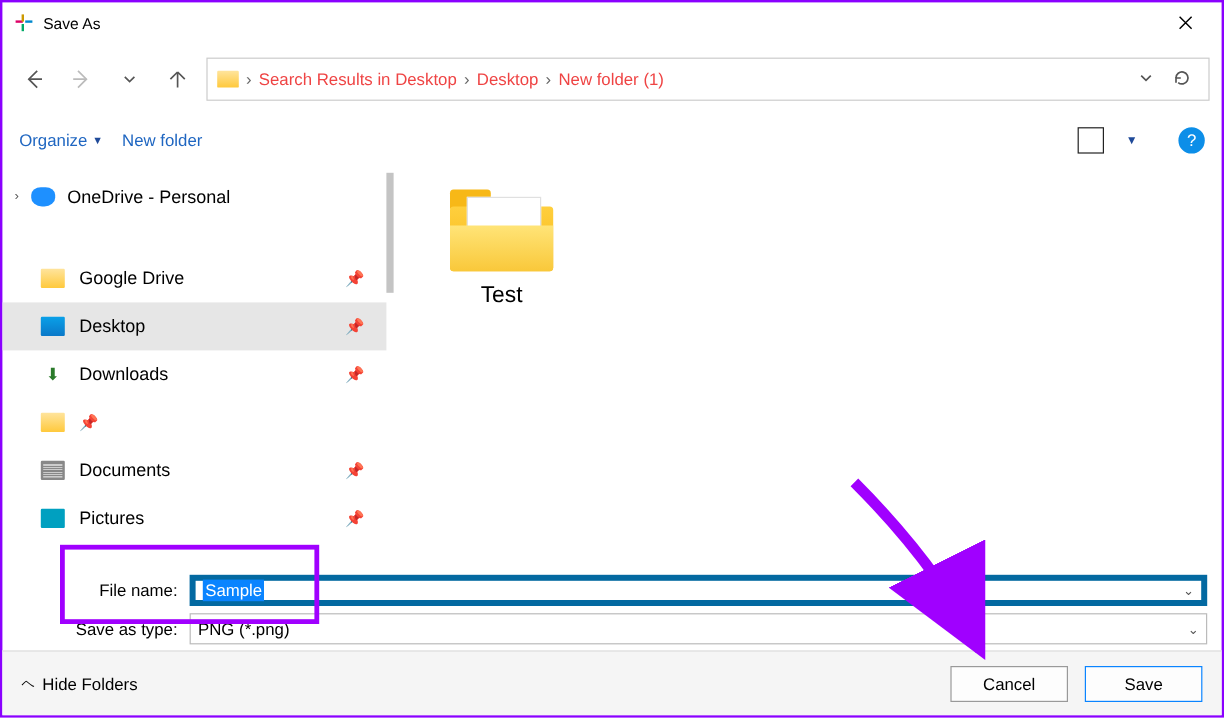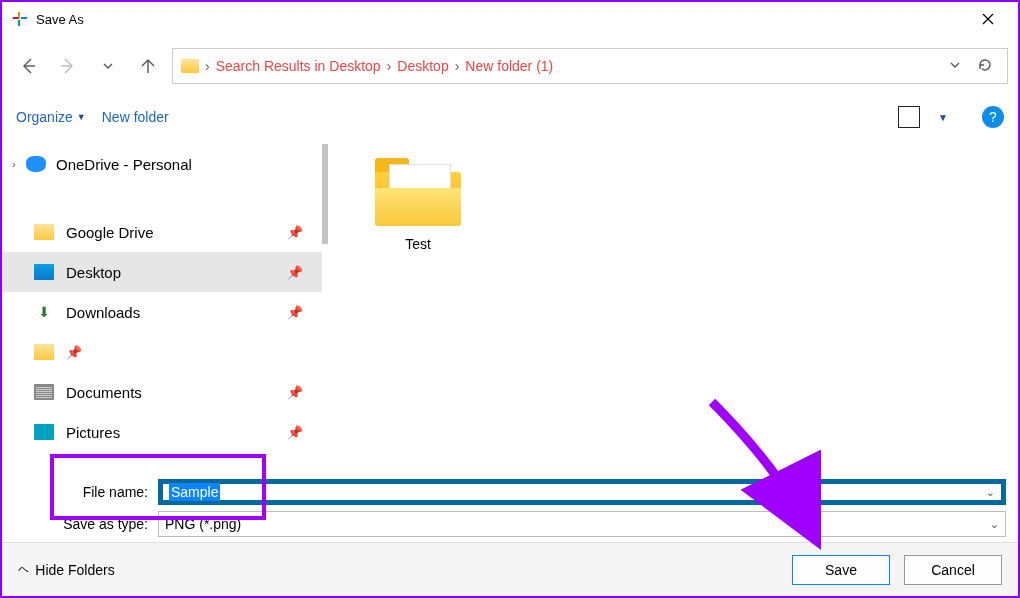--- a/index.html
+++ b/index.html
@@ -59,21 +59,21 @@
   .divider { width:6px; background:#c4c4c4; margin-top:6px; margin-bottom:0; height: 100px; }
   .divider-wrap { display:flex; flex-direction:column; }
   
   .content { flex:1; padding: 20px 0 0 30px; position:relative;}
   .folder-item { width: 120px; display:flex; flex-direction:column; align-items:center; gap:10px; cursor:pointer;}
   .folder-visual { width: 86px; height: 68px; position:relative;}
   .folder-back { position:absolute; bottom:0; left:0; width:86px; height:54px; background:linear-gradient(#ffcf3d,#f6b817); border-radius:3px;}
   .folder-tab { position:absolute; top:0; left:0; width:34px; height:16px; background:#f7b817; border-radius:3px 3px 0 0;}
   .folder-paper { position:absolute; top:6px; left:14px; width:62px; height:42px; background:#fff; border:1px solid #e0e0e0; }
   .folder-front { position:absolute; bottom:0; left:0; width:86px; height:38px; background:linear-gradient(#ffe477,#f9c83a); border-radius:0 0 3px 3px;}
-  .folder-label { font-size:14px; color:#000;}
+  .folder-label { font-size:19px; color:#000;}
 
   
   .fields { padding: 2px 12px 2px 52px; border-top:0; }
   .field-row { display:flex; align-items:center; height:32px; gap:4px; }
   .field-row .flabel { width: 100px; text-align:right; font-size:14px; padding-right:6px;}
   .field-row .fcontrol { flex:1; height:26px; border:5px solid #0369a1; display:flex; align-items:center; padding:0 6px; font-size:14px; background:#fff; cursor:text;}
   .field-row .fcontrol.type-control { border:1px solid #bbb; cursor:pointer; }
   .field-row .fcontrol .chev-d { margin-left:auto; color:#555; font-size:11px;}
   .filename-sel { background:#0a84ff; color:#fff; padding:1px 2px;}
   .highlight-box { position:absolute; border:4px solid #a000ff; pointer-events:none; z-index:5;}
@@ -240,22 +240,22 @@
       </div>
     </div>
   </div>
 
   <div class="footer">
     <div class="hide">
       <span style="font-size:11px;">ヘ</span>
       <span>Hide Folders</span>
     </div>
     <div class="fspacer"></div>
+    <div class="btn">Cancel</div>
     <div class="btn primary">Save</div>
-    <div class="btn">Cancel</div>
   </div>
 
 </div>
 
 <div class="highlight-box" style="left:48px; top:452px; width:216px; height:66px;"></div>
 
 <svg class="arrow-svg" style="left:690px; top:390px;" width="170" height="175">
   <defs>
     <marker id="ah" markerWidth="12" markerHeight="12" refX="9" refY="5" orient="auto">
       <path d="M0,0 L10,5 L0,10 Z" fill="#a000ff"></path>

